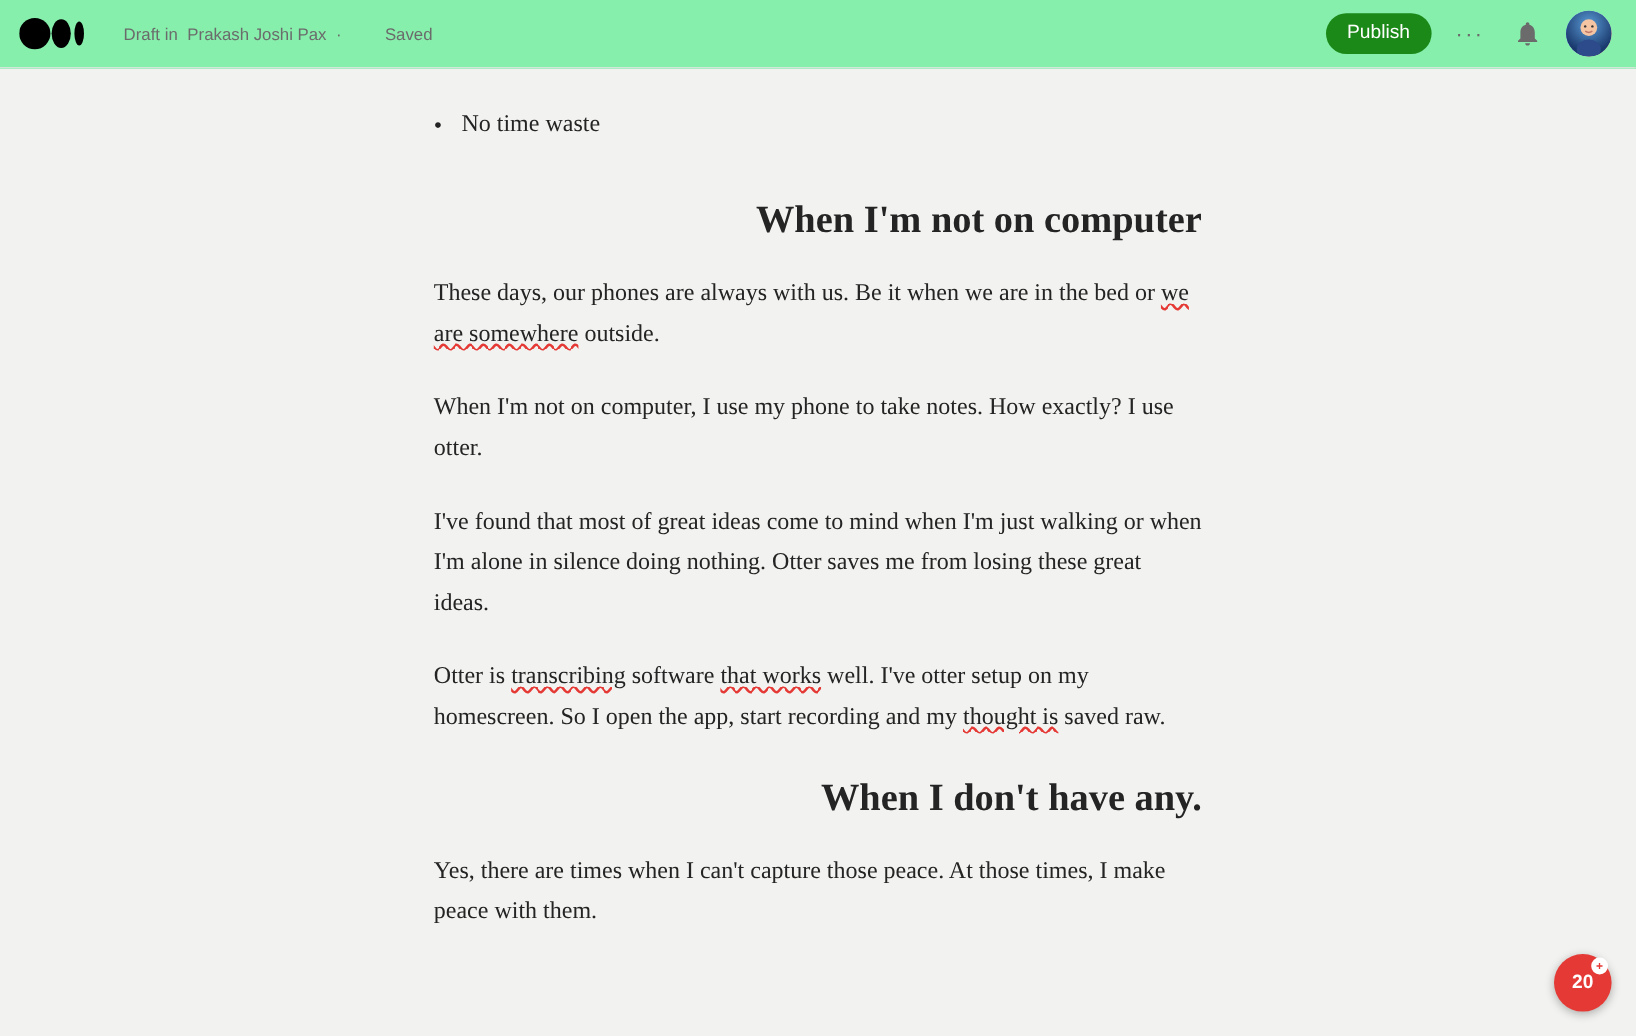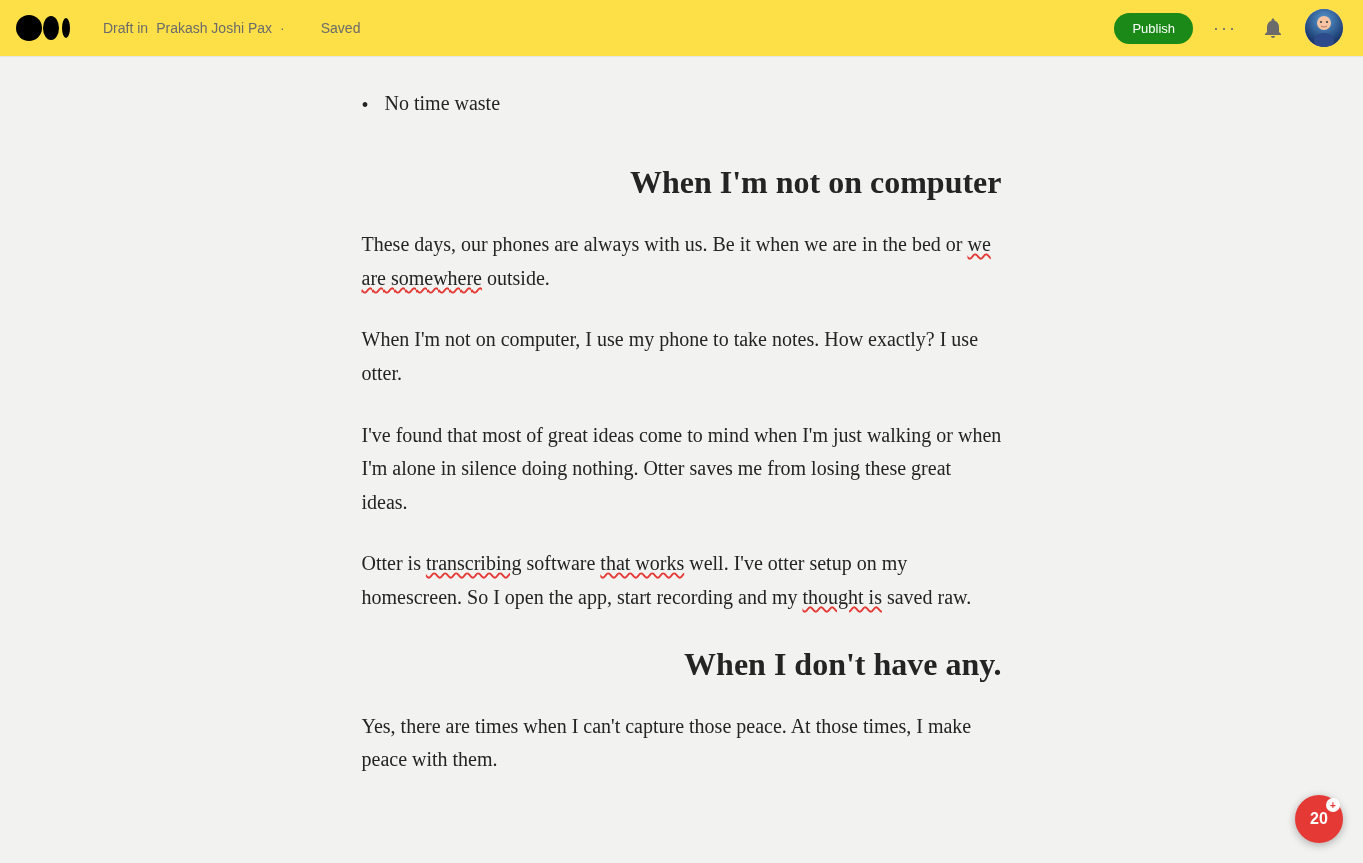--- a/index.html
+++ b/index.html
@@ -16,21 +16,21 @@
       overflow-x: hidden;
     }
 
     
     .navbar {
       position: fixed;
       top: 0;
       left: 0;
       right: 0;
       height: 57px;
-      background-color: #fde047;
+      background-color: #86efac;
       display: flex;
       align-items: center;
       justify-content: space-between;
       padding: 0 20px 0 16px;
       z-index: 100;
       border-bottom: 1px solid #e5e5e5;
     }
 
     .navbar-left {
       display: flex;
@@ -71,21 +71,21 @@
       align-items: center;
       gap: 16px;
     }
 
     .publish-btn {
       background-color: #1a8917;
       color: #fff;
       border: none;
       border-radius: 20px;
       padding: 8px 18px;
-      font-size: 13px;
+      font-size: 16px;
       font-family: -apple-system, BlinkMacSystemFont, 'Segoe UI', sans-serif;
       cursor: pointer;
       font-weight: 400;
     }
 
     .more-options-btn {
       background: none;
       border: none;
       cursor: pointer;
       color: #6b6b6b;

